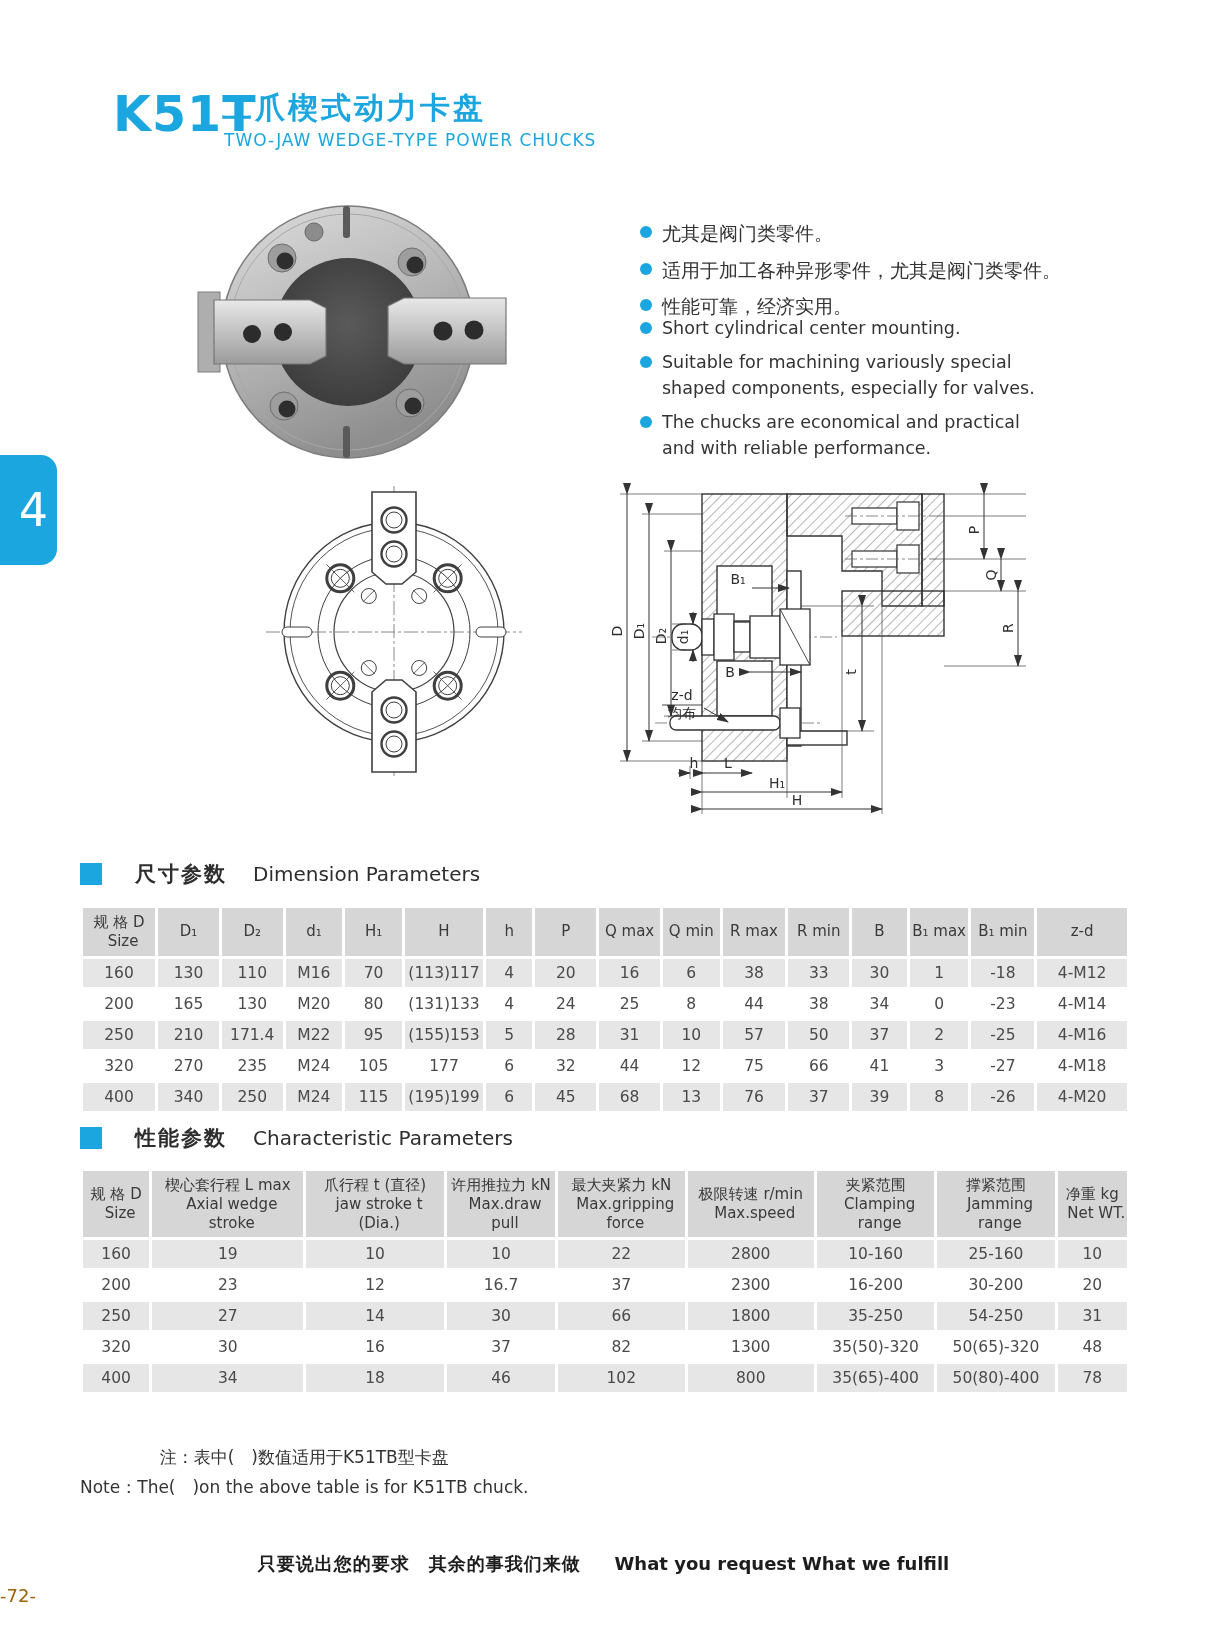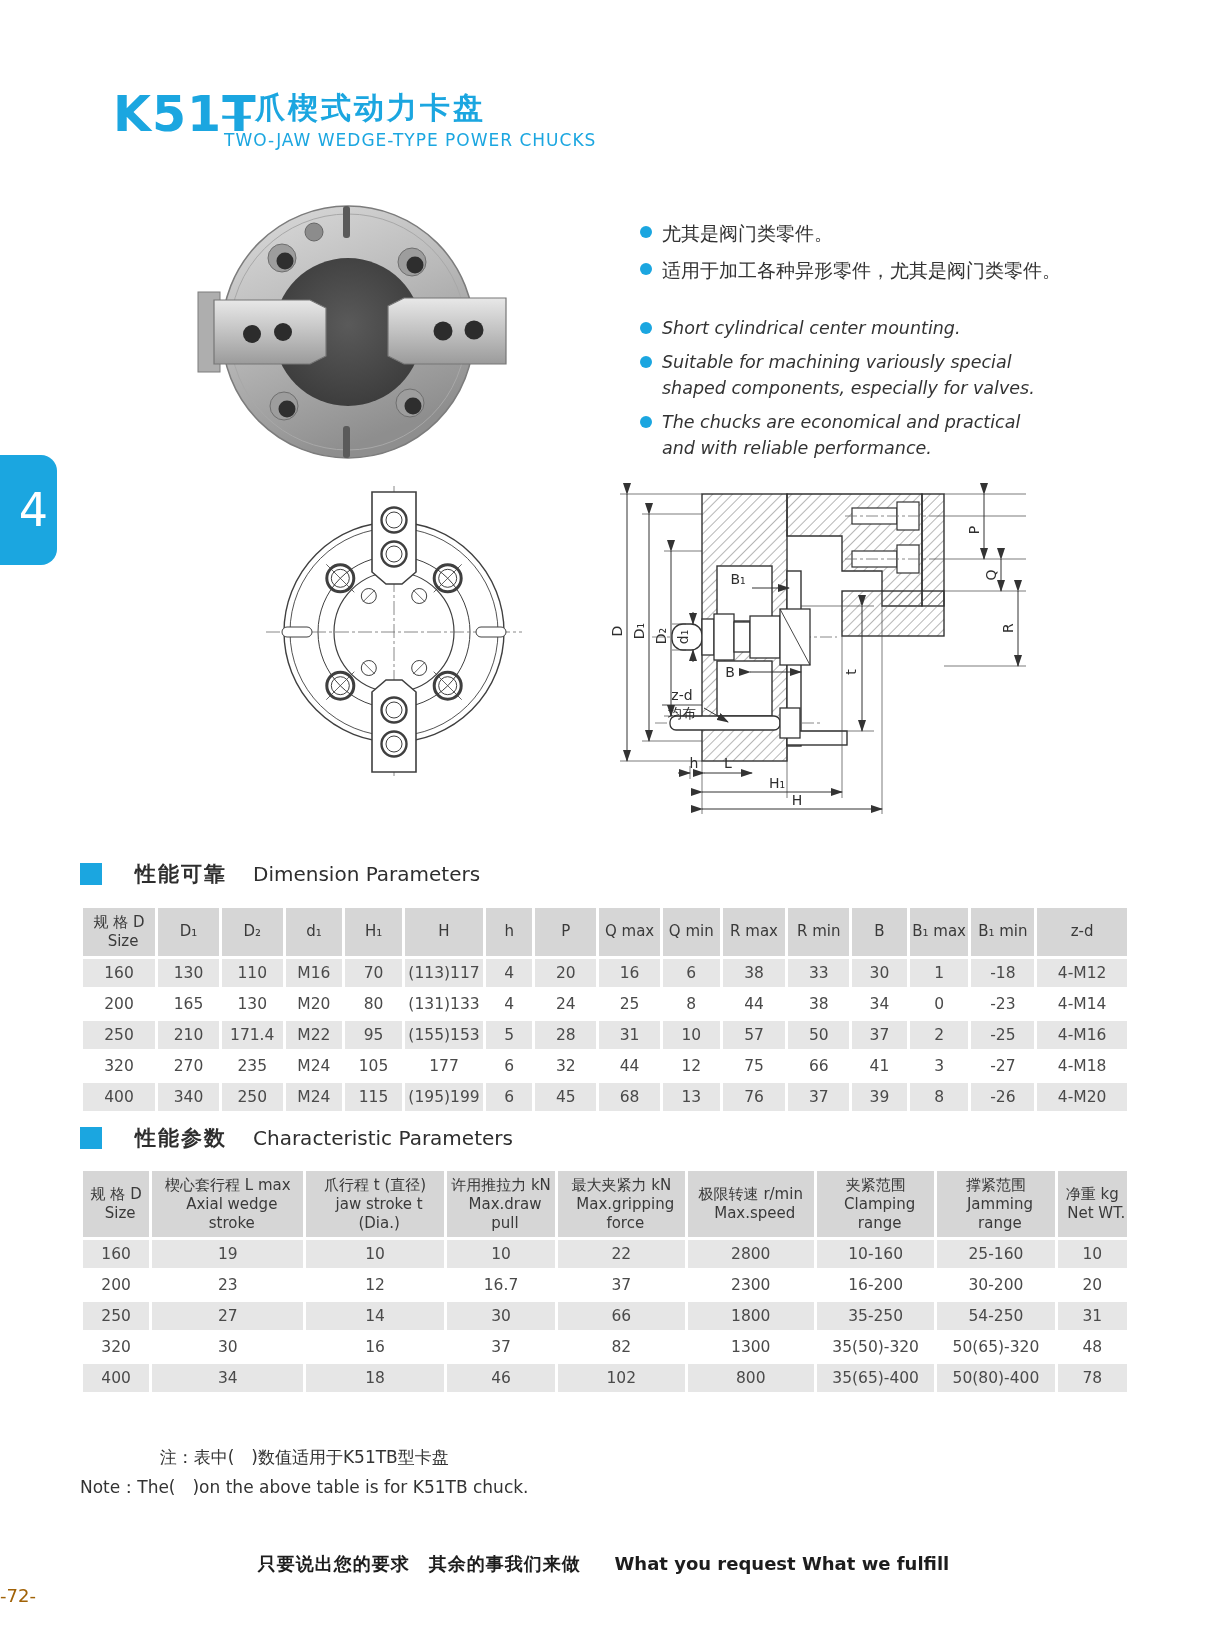--- a/index.html
+++ b/index.html
@@ -13,21 +13,21 @@
     color:#fff;font-size:46px;padding-left:10px;}
 
   
   .model{position:absolute;left:113px;top:86px;font-size:49px;font-weight:bold;color:var(--accent);letter-spacing:1px;}
   .title-cn{position:absolute;left:222px;top:88px;font-size:30px;font-weight:bold;color:var(--accent);letter-spacing:3px;}
   .title-en{position:absolute;left:224px;top:130px;font-size:17px;color:var(--accent);letter-spacing:1px;}
 
   
   .features{position:absolute;list-style:none;}
   .features-cn{left:640px;top:220px;width:545px;font-size:19px;color:#333;}
-  .features-en{left:640px;top:316px;width:400px;font-size:17.5px;color:#333;font-style:italic;}
+  .features-en{left:640px;top:316px;width:400px;font-size:17.5px;color:#333;}
   .features li{display:flex;margin-bottom:9px;line-height:1.45;}
   .features .dot{flex:0 0 auto;width:12px;height:12px;border-radius:50%;background:var(--accent);margin:6px 10px 0 0;}
 
   
   .section-heading{position:absolute;left:80px;display:flex;align-items:center;}
   .section-heading .sq{width:22px;height:22px;background:var(--accent);margin-right:33px;}
   .section-heading .cn{font-size:21px;color:#2e2e2e;font-weight:bold;letter-spacing:2px;}
   .section-heading .en{font-size:20px;color:#2e2e2e;margin-left:26px;}
 
   
@@ -118,20 +118,24 @@
 
   <ul class="features features-cn" id="features-cn">
       <li>
         <span class="dot"></span>
         <span>尤其是阀门类零件。</span>
       </li>
       <li>
         <span class="dot"></span>
         <span>适用于加工各种异形零件，尤其是阀门类零件。</span>
       </li>
+      <li>
+        <span class="dot"></span>
+        <span>性能可靠，经济实用。</span>
+      </li>
     </ul>
   <ul class="features features-en" id="features-en">
       <li>
         <span class="dot"></span>
         <span>Short cylindrical center mounting.</span>
       </li>
       <li>
         <span class="dot"></span>
         <span>Suitable for machining variously special shaped components, especially for valves.</span>
       </li>
@@ -336,21 +340,21 @@
         <text x="142" y="292" text-anchor="middle">h</text>
         <text x="176" y="292" text-anchor="middle">L</text>
         <text x="225" y="312" text-anchor="middle">H₁</text>
         <text x="245" y="329" text-anchor="middle">H</text>
       </g>
     </svg>
   </div>
 
   <div class="section-heading" style="top:860px;">
     <span class="sq"></span>
-    <span class="cn">性能可靠</span>
+    <span class="cn">尺寸参数</span>
     <span class="en">Dimension Parameters</span>
   </div>
 
   <div class="tbl-wrap" style="top:905px;">
     <table class="data-table" id="dim-table">
       <colgroup>
         <col style="width:7.0%">
           <col style="width:5.9%">
           <col style="width:5.9%">
           <col style="width:5.5%">

